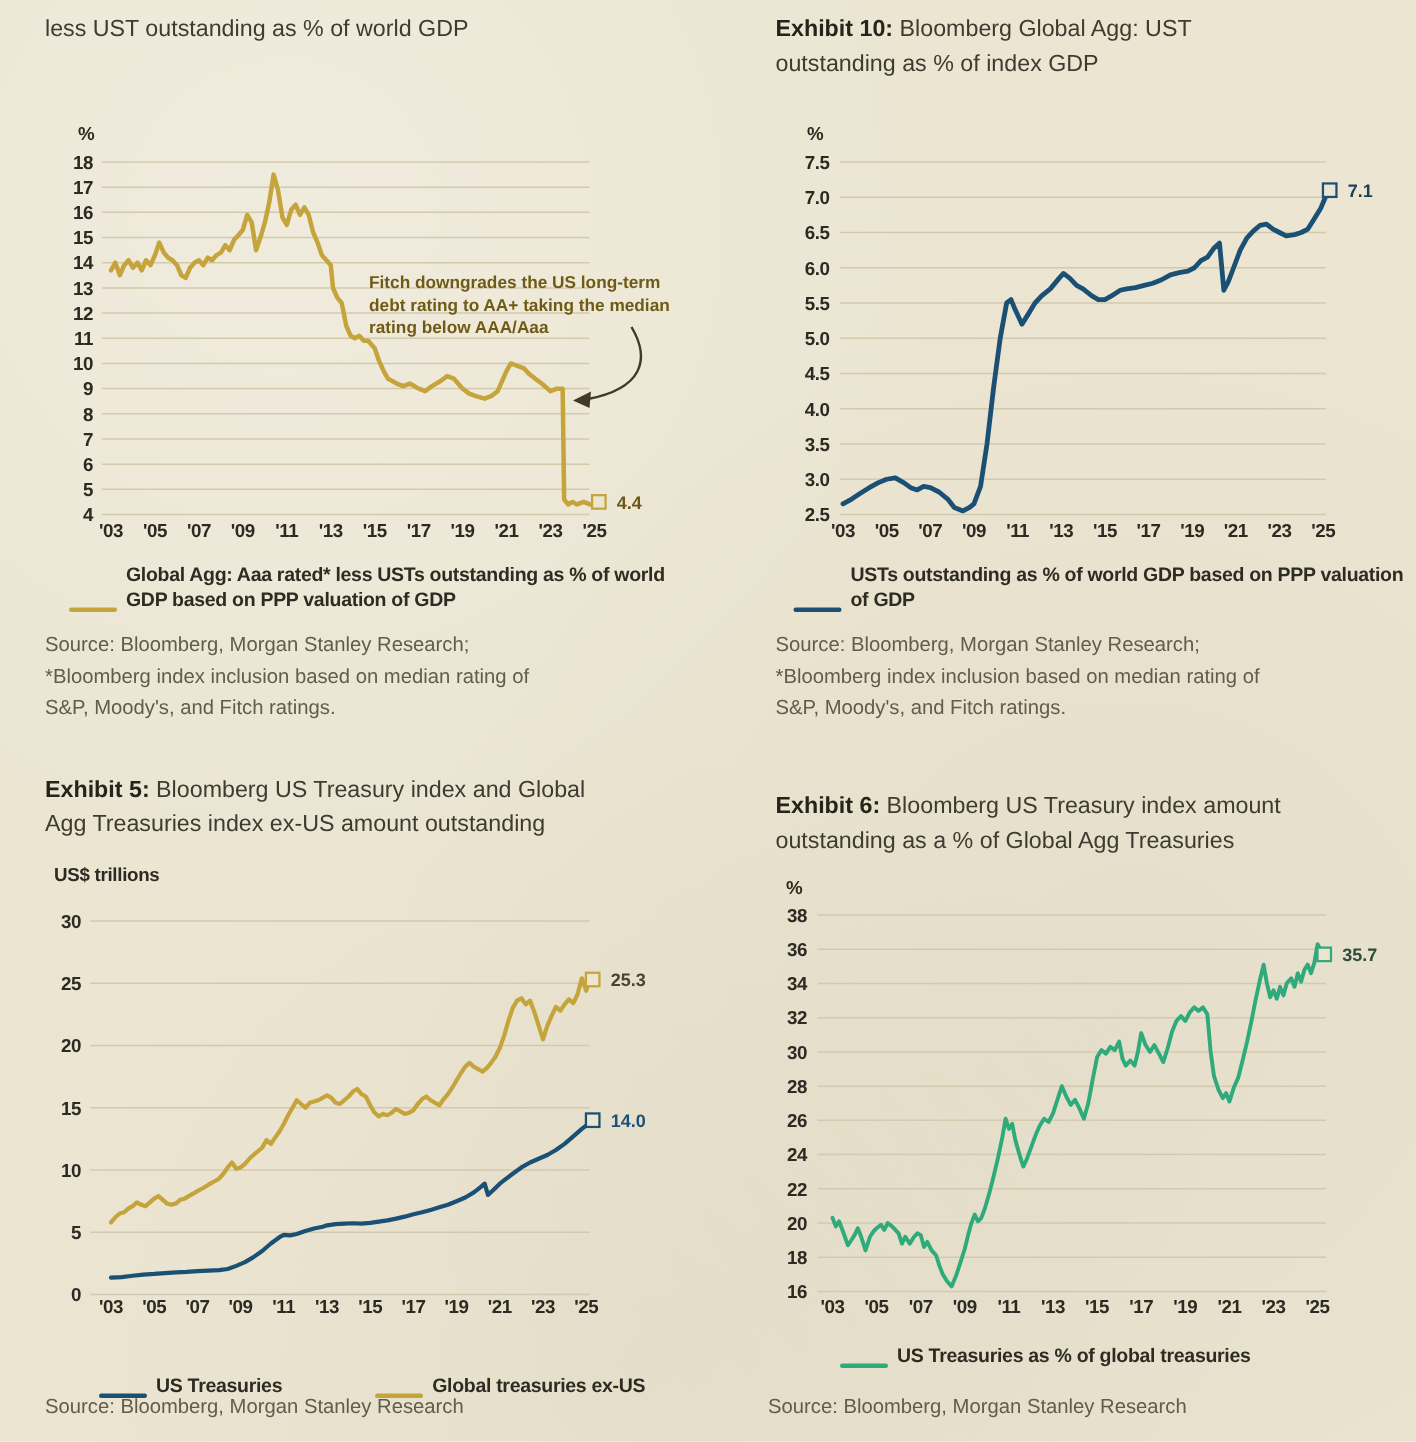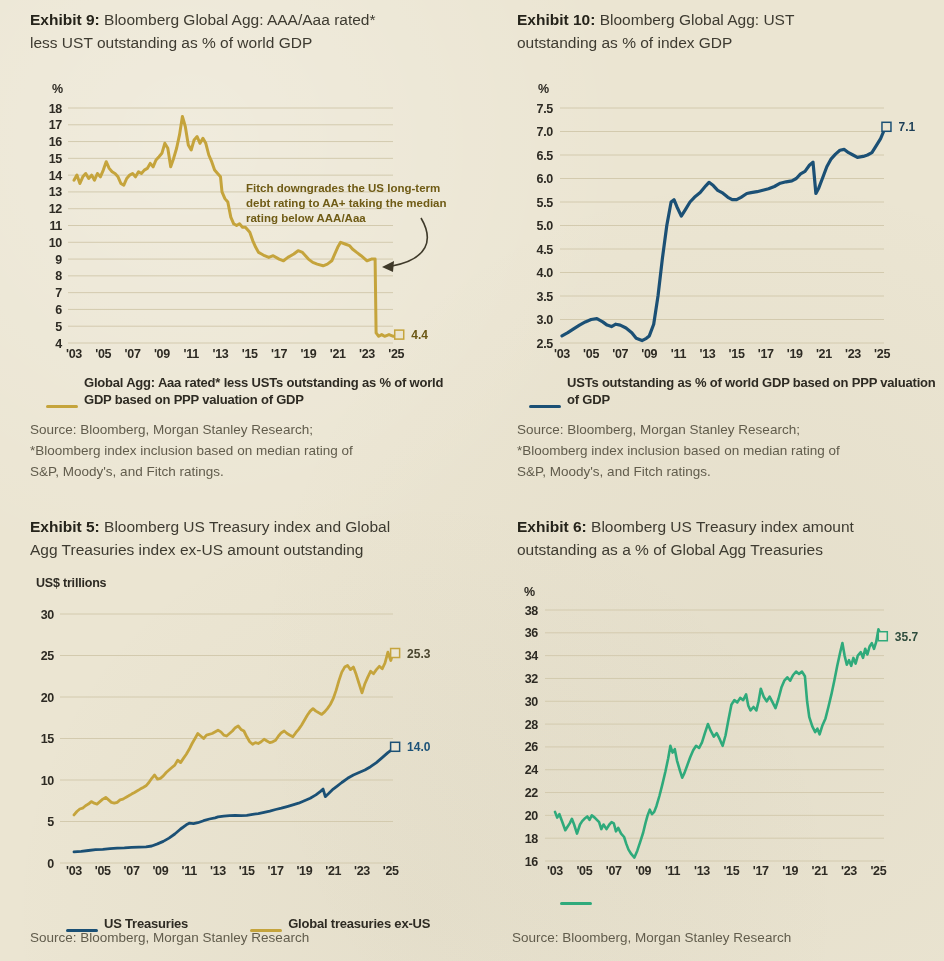--- a/index.html
+++ b/index.html
@@ -192,21 +192,20 @@
         <text x="819.5999999999999" y="875" text-anchor="middle" class="xtick">'21</text>
         <text x="849" y="875" text-anchor="middle" class="xtick">'23</text>
         <text x="878.4" y="875" text-anchor="middle" class="xtick">'25</text>
         <path d="M555.0 811.9 L557.2 817.6 L559.4 814.2 L562.4 822.2 L565.3 830.2 L567.5 826.8 L569.7 823.4 L571.9 818.8 L574.1 824.5 L577.0 833.6 L580.0 824.5 L582.2 821.1 L584.4 818.8 L587.3 816.5 L589.5 819.9 L591.8 815.4 L594.7 817.6 L596.9 819.9 L599.1 822.2 L601.3 829.1 L603.5 824.5 L606.5 829.1 L609.4 824.5 L611.6 822.2 L613.8 823.4 L616.0 831.3 L618.2 827.9 L621.1 833.6 L624.1 837.0 L626.3 843.9 L628.5 849.6 L631.4 854.2 L634.4 857.6 L637.3 850.7 L640.3 841.6 L643.2 832.5 L645.4 823.4 L647.6 815.4 L649.8 809.7 L652.0 814.2 L654.2 811.9 L656.4 806.2 L659.4 796.0 L662.3 784.6 L665.3 772.0 L668.2 758.3 L670.4 745.8 L672.6 752.6 L674.8 749.2 L677.0 760.6 L680.0 770.9 L682.2 777.7 L684.4 773.1 L687.3 765.2 L690.2 757.2 L693.2 750.3 L696.1 745.8 L699.1 748.0 L702.0 742.3 L704.9 733.2 L707.9 724.1 L710.8 730.9 L713.8 736.6 L716.7 733.2 L719.6 738.9 L722.6 745.8 L725.5 735.5 L728.5 719.5 L731.4 704.7 L734.3 700.1 L737.3 702.4 L740.2 697.9 L743.2 700.1 L746.1 694.4 L748.3 705.8 L750.5 710.4 L753.5 707.0 L756.4 710.4 L758.6 701.3 L760.8 688.7 L763.7 696.7 L766.7 701.3 L769.6 696.7 L772.6 702.4 L775.5 708.1 L778.4 699.0 L781.4 687.6 L784.3 680.7 L787.3 677.3 L790.2 680.7 L793.1 675.0 L796.1 671.6 L799.0 673.9 L802.0 671.6 L804.9 676.2 L807.1 701.3 L809.3 717.2 L812.3 726.4 L815.2 732.1 L817.4 728.7 L819.6 734.4 L822.5 725.2 L825.5 718.4 L828.4 707.0 L831.4 694.4 L834.3 680.7 L837.2 665.9 L840.2 652.2 L842.4 643.1 L844.6 655.6 L846.8 664.8 L849.0 660.2 L851.2 665.9 L853.4 657.9 L855.6 663.6 L857.8 655.6 L860.8 652.2 L863.0 657.9 L865.2 648.8 L867.4 654.5 L869.6 646.5 L871.8 643.1 L874.0 648.8 L876.2 641.9 L878.4 629.4 L880.6 634.0 L882.8 636.2" fill="none" stroke="#2faa7b" stroke-width="2.6" stroke-linejoin="round" stroke-linecap="round"></path>
         <rect x="878.3099999999993" y="631.7409090909091" width="9" height="9" fill="#ebe5d2" stroke="#2faa7b" stroke-width="1.5"></rect>
         <text x="894.8099999999993" y="640.7409090909091" class="end-label" fill="#2f4d3d">35.7</text>
       </g>
     </svg>
   <div id="html-layer">
       <div class="chart-title" style="left: 30px; top: 8px; position: absolute;">
-        <div><b>Exhibit 9:</b> Bloomberg Global Agg: AAA/Aaa rated*</div>
         <div>less UST outstanding as % of world GDP</div>
       </div>
       <div class="unit-label" style="left: 52px; top: 82px;">%</div>
       <div class="legend" style="left: 46px; top: 374px;">
         <div class="legend-item">
           <div class="legend-swatch" style="background: rgb(197, 164, 60);"></div>
           <div class="legend-text">
             <div>Global Agg: Aaa rated* less USTs outstanding as % of world</div>
             <div>GDP based on PPP valuation of GDP</div>
           </div>
@@ -251,27 +250,30 @@
         <div class="legend-item">
           <div class="legend-swatch" style="background: rgb(197, 164, 60);"></div>
           <div class="legend-text">
             <div>Global treasuries ex-US</div>
           </div>
         </div>
       </div>
       <div class="source" style="left: 30px; top: 927px;">
         <div>Source: Bloomberg, Morgan Stanley Research</div>
       </div>
-      <div class="chart-title" style="left: 517px; top: 515px; position: absolute;">
+      <div class="chart-title" style="left: 517px; top: 526px; position: absolute;">
         <div><b>Exhibit 6:</b> Bloomberg US Treasury index amount</div>
         <div>outstanding as a % of Global Agg Treasuries</div>
       </div>
       <div class="unit-label" style="left: 524px; top: 585px;">%</div>
       <div class="legend legend-row" style="left: 560px; top: 895px;">
         <div class="legend-item">
           <div class="legend-swatch" style="background: rgb(47, 170, 123);"></div>
+          <div class="legend-text">
+            <div>US Treasuries as % of global treasuries</div>
+          </div>
         </div>
       </div>
       <div class="source" style="left: 512px; top: 927px;">
         <div>Source: Bloomberg, Morgan Stanley Research</div>
       </div>
     </div>
 </div>
 
 </body></html>

